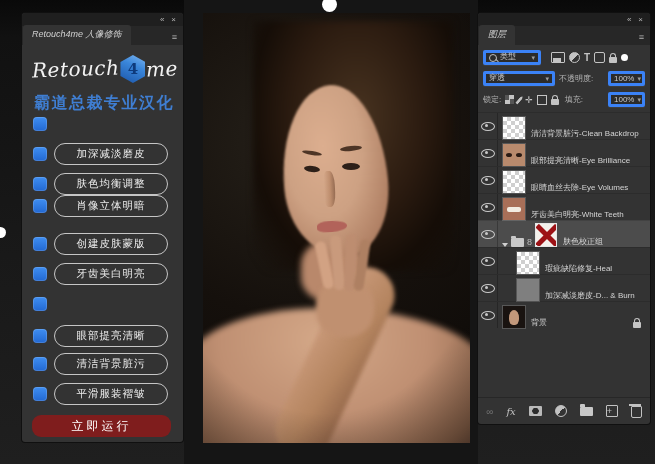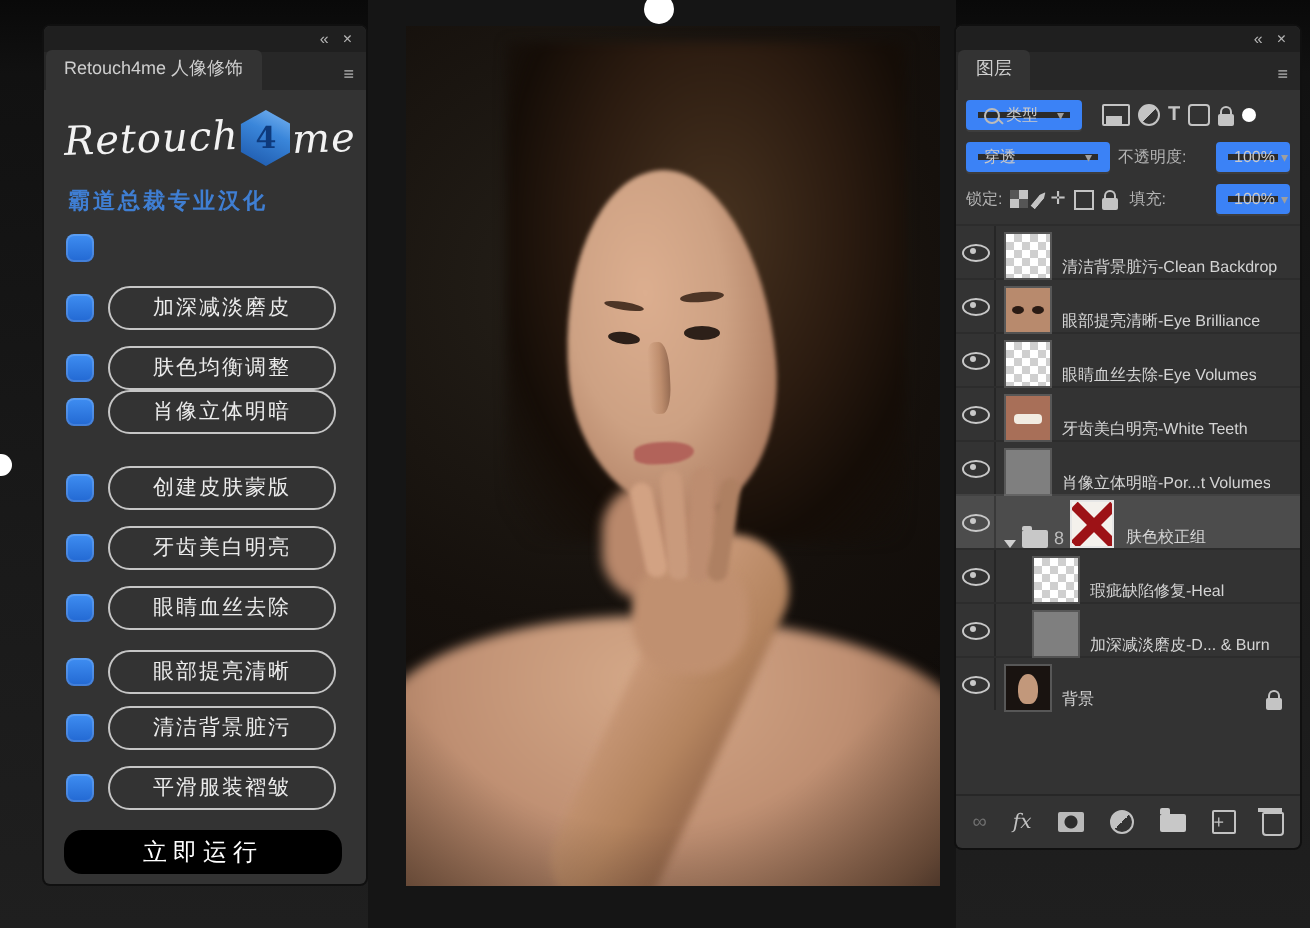--- a/index.html
+++ b/index.html
@@ -7,40 +7,40 @@
        font-family:"Liberation Sans","DejaVu Sans",sans-serif;}
   #root{position:relative;width:655px;height:464px;
         background:linear-gradient(180deg,#090909 0%,#111 8%,#191919 55%,#1f1f1f 100%);}
 
   
   .panel{position:absolute;background:#333;border-radius:3px;box-shadow:0 0 0 1px #101010;}
   .chrome{position:absolute;left:0;right:0;top:0;height:13px;background:#1f1f1f;
           border-radius:3px 3px 0 0;display:flex;justify-content:flex-end;align-items:center;gap:7px;padding-right:7px;}
   .chrome span{color:#b5b5b5;font-size:8px;line-height:8px;cursor:default;}
   .tabbar{position:absolute;left:0;right:0;top:13px;height:19px;background:#272727;display:flex;align-items:flex-end;}
-  .tab{background:#333;border-radius:3px 3px 0 0;padding:3px 9px 4px 9px;color:#cfcfcf;font-size:9px;margin-left:1px;white-space:nowrap;}
+  .tab{background:#333;border-radius:3px 3px 0 0;padding:3px 9px 4px 9px;color:#cfcfcf;font-size:9px;margin-left:1px;white-space:nowrap;font-style:italic;}
   .tabmenu{margin-left:auto;margin-right:6px;color:#b5b5b5;font-size:9px;padding-bottom:3px;}
 
   
   #retouch{left:22px;top:13px;width:161px;height:429px;}
   .logo-row{position:absolute;left:10px;top:42px;display:flex;align-items:center;}
   .logo-script{font-family:"DejaVu Serif",serif;font-style:italic;color:#f2f2f2;font-size:20px;
                letter-spacing:.5px;transform:rotate(-2deg);}
   .cube{width:25px;height:28px;margin:0 1px;clip-path:polygon(50% 0,100% 25%,100% 75%,50% 100%,0 75%,0 25%);
         background:linear-gradient(205deg,#7cb6f2 0%,#3a86da 40%,#1b55a8 100%);
         display:flex;align-items:center;justify-content:center;}
   .cube b{color:#0e3a7c;font-size:15px;font-family:"DejaVu Serif",serif;}
-  .logo-sub{position:absolute;left:12px;top:80px;color:#3f7ed2;font-weight:bold;font-size:11px;letter-spacing:1.5px;}
+  .logo-sub{position:absolute;left:12px;top:80px;color:#3f7ed2;font-weight:bold;font-size:16px;letter-spacing:1.5px;}
   .tool-row{position:absolute;left:0;width:100%;height:22px;}
   .cb{position:absolute;left:11px;top:4px;width:14px;height:14px;border-radius:4px;
       background:linear-gradient(#3f8ef2,#2268d2);box-shadow:inset 0 0 0 1px rgba(255,255,255,.15);cursor:pointer;}
   .tool-btn{position:absolute;left:32px;top:0;width:114px;height:22px;background:transparent;
             border:1px solid #c6c6c6;border-radius:11px;color:#ececec;font-size:10.5px;letter-spacing:1px;
             font-family:inherit;cursor:pointer;}
-  .run-btn{position:absolute;left:10px;top:402px;width:139px;height:22px;background:#000000;border:none;
+  .run-btn{position:absolute;left:10px;top:402px;width:139px;height:22px;background:#7f1d1d;border:none;
            border-radius:9px;color:#fff;font-size:12px;letter-spacing:3px;font-family:Liberation Serif, serif;cursor:pointer;}
 
   
   #canvas{position:absolute;left:184px;top:0;width:294px;height:464px;background:#151515;}
   #photo{position:absolute;left:19px;top:13px;width:267px;height:430px;overflow:hidden;cursor:crosshair;
          background:radial-gradient(ellipse 150% 90% at 35% 30%,#252019 0%,#15100c 45%,#090706 100%);}
   #photo div{position:absolute;}
   .hair{left:50px;top:8px;width:200px;height:250px;filter:blur(3px);
         background:radial-gradient(ellipse at 52% 38%,#483320 0%,#2b1b10 45%,#150d07 72%,rgba(10,6,4,0) 95%);}
   .face{left:80px;top:72px;width:104px;height:172px;transform:rotate(-5deg);filter:blur(1px);
@@ -66,22 +66,22 @@
   .f4{left:154px;top:226px;width:10px;height:52px;border-radius:6px;background:#ae8062;transform:rotate(9deg);filter:blur(1px);}
   .vignette{left:0;top:0;width:100%;height:100%;
             background:radial-gradient(ellipse 120% 100% at 45% 38%,rgba(0,0,0,0) 55%,rgba(8,6,5,.8) 100%);}
   .dot{position:absolute;background:#fff;border-radius:50%;z-index:50;}
   #dot-top{left:322px;top:-3px;width:15px;height:15px;}
   #dot-left{left:-5px;top:227px;width:11px;height:11px;}
 
   
   #layers{left:478px;top:13px;width:172px;height:411px;}
   .ctl-row{position:absolute;left:0;right:0;height:21px;display:flex;align-items:center;padding:0 5px;box-sizing:border-box;gap:4px;}
-  .field{background:#2b2b2b;border:6px solid #3b82f6;box-shadow:0 1px 0 rgba(255,255,255,.05);
-         border-radius:2px;color:#c9c9c9;font-size:8px;height:15px;display:flex;align-items:center;
+  .field{background:#2b2b2b;border:3px solid #3b82f6;box-shadow:0 1px 0 rgba(255,255,255,.05);
+         border-radius:2px;color:#c9c9c9;font-size:8px;height:15px;display:flex;align-items:flex-end;
          padding:0 3px;box-sizing:border-box;gap:3px;cursor:pointer;}
   .caret{color:#9f9f9f;font-size:7px;margin-left:auto;}
   .lbl{color:#b4b4b4;font-size:8px;white-space:nowrap;}
   .mag{width:6px;height:6px;border:1px solid #bbb;border-radius:50%;position:relative;flex:none;}
   .mag::after{content:'';position:absolute;left:5px;top:5px;width:4px;height:1.2px;background:#bbb;transform:rotate(45deg);}
   .fi{display:flex;align-items:center;justify-content:center;color:#c4c4c4;cursor:pointer;}
   .ic-img{width:12px;height:9px;border:1px solid #c4c4c4;border-radius:1px;position:relative;overflow:hidden;}
   .ic-img::after{content:'';position:absolute;left:1px;bottom:-1px;border-style:solid;border-width:0 0 5px 8px;border-color:transparent transparent transparent #c4c4c4;transform:rotate(0);border-bottom-color:#c4c4c4;}
   .ic-half{width:9px;height:9px;border:1px solid #c4c4c4;border-radius:50%;background:linear-gradient(135deg,#c4c4c4 50%,transparent 50%);}
   .ic-T{font-size:10px;font-weight:bold;}
@@ -200,21 +200,20 @@
     <div class="tool-row" style="top:220px">
       <span class="cb"></span>
       <button class="tool-btn">创建皮肤蒙版</button>
     </div>
     <div class="tool-row" style="top:250px">
       <span class="cb"></span>
       <button class="tool-btn">牙齿美白明亮</button>
     </div>
     <div class="tool-row" style="top:280px">
       <span class="cb"></span>
-      <button class="tool-btn">眼睛血丝去除</button>
     </div>
     <div class="tool-row" style="top:312px">
       <span class="cb"></span>
       <button class="tool-btn">眼部提亮清晰</button>
     </div>
     <div class="tool-row" style="top:340px">
       <span class="cb"></span>
       <button class="tool-btn">清洁背景脏污</button>
     </div>
     <div class="tool-row" style="top:370px">
@@ -315,27 +314,20 @@
         <span class="thumb t-checker"></span>
         <span class="lname">眼睛血丝去除-Eye Volumes</span>
       </div>
       <div class="lrow">
         <span class="eyecol">
             <span class="eye"></span>
           </span>
         <span class="thumb t-teeth"></span>
         <span class="lname">牙齿美白明亮-White Teeth</span>
       </div>
-      <div class="lrow">
-        <span class="eyecol">
-            <span class="eye"></span>
-          </span>
-        <span class="thumb t-gray"></span>
-        <span class="lname">肖像立体明暗-Por...t Volumes</span>
-      </div>
       <div class="lrow sel">
         <span class="eyecol">
             <span class="eye"></span>
           </span>
         <span class="gcaret"></span>
         <span class="folder"></span>
         <span class="glink">8</span>
         <span class="t-xmask"></span>
         <span class="lname">肤色校正组</span>
       </div>

